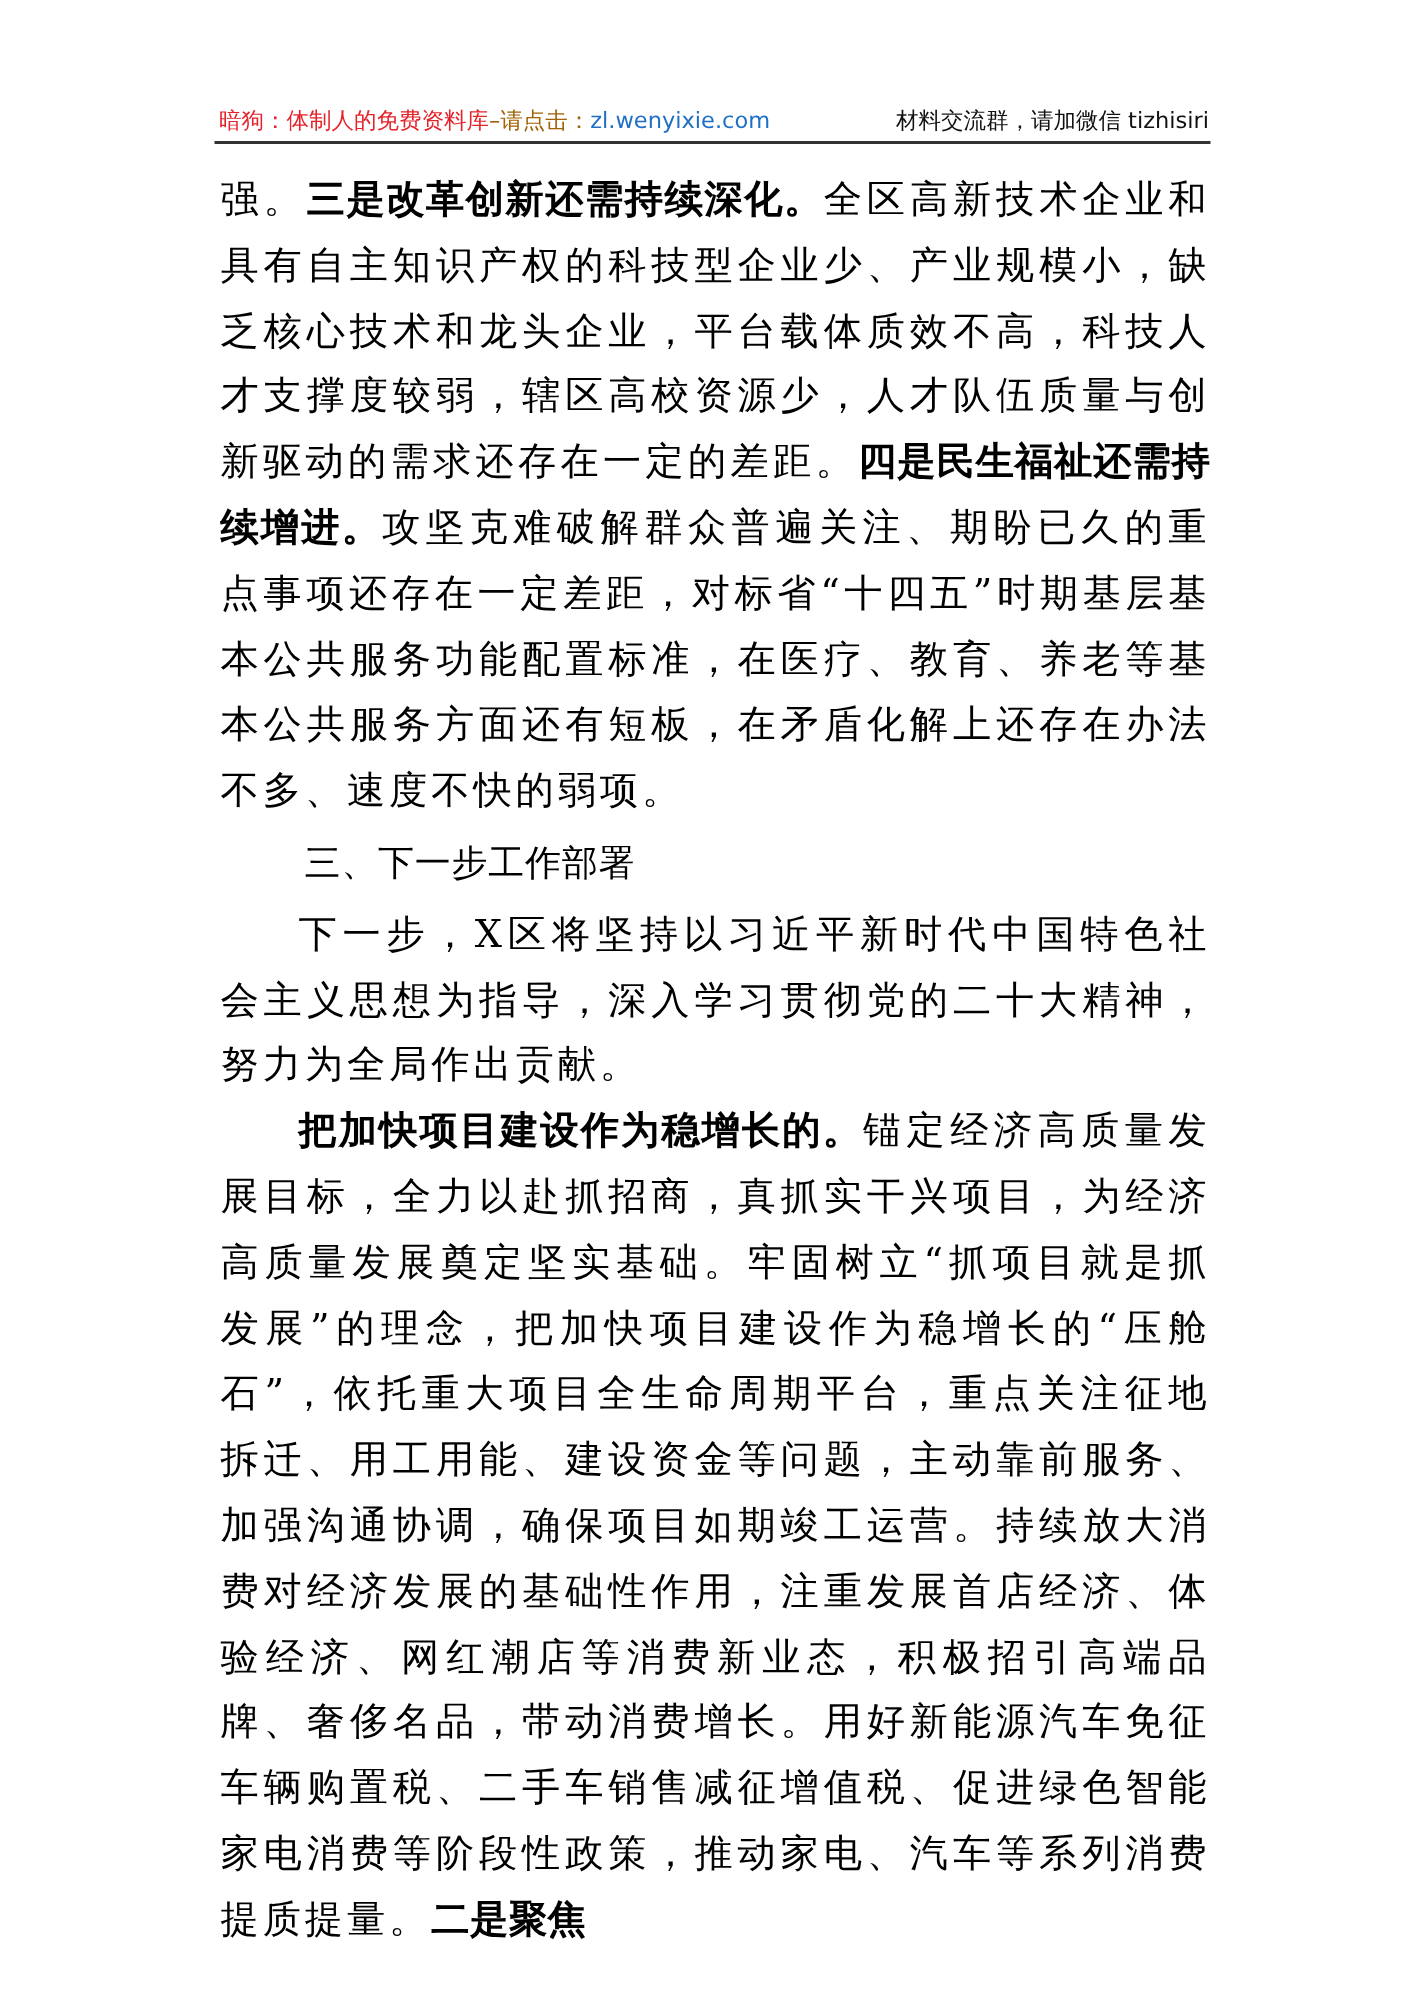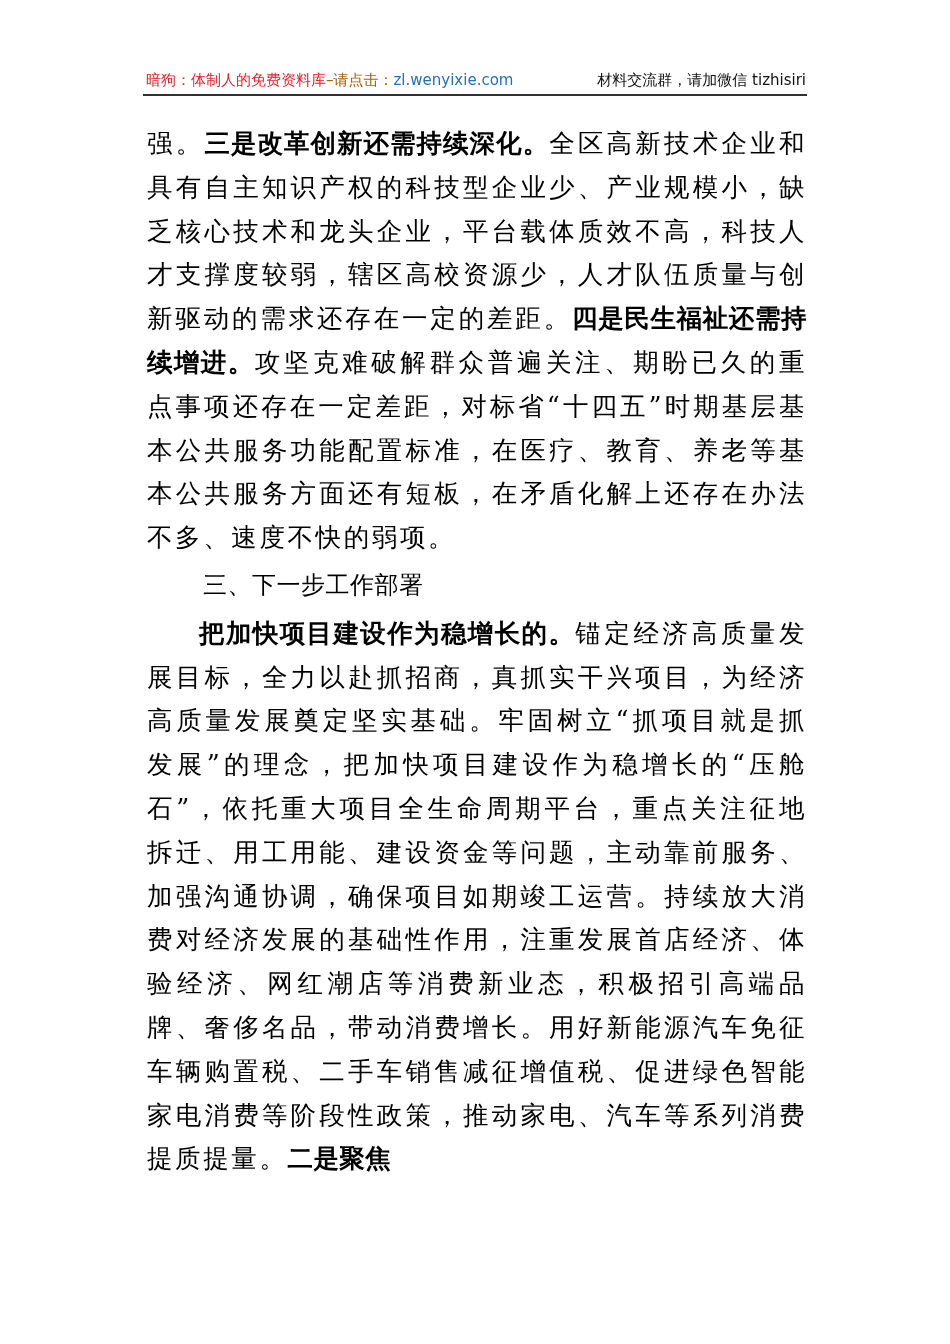--- a/index.html
+++ b/index.html
@@ -38,21 +38,21 @@
       position: absolute;
       left: 143px;
       top: 94px;
       width: 664px;
       height: 2px;
       background: #333333;
     }
     .content {
       position: absolute;
       left: 147px;
-      top: 122px;
+      top: 112px;
       width: 660px;
     }
     .para {
       margin: 0;
       font-size: 25.5px;
       line-height: 43.8px;
       text-align: justify;
       text-justify: inter-character;
       letter-spacing: 2.6px;
     }
@@ -79,15 +79,16 @@
   </div>
   <span class="contact">材料交流群，请加微信 tizhisiri</span>
 </div>
 <div class="header-rule"></div>
 
 <div class="content">
   <p class="para"><span>强。</span><b>三是改革创新还需持续深化。</b><span>全区高新技术企业和具有自主知识产权的科技型企业少、产业规模小，缺乏核心技术和龙头企业，平台载体质效不高，科技人才支撑度较弱，辖区高校资源少，人才队伍质量与创新驱动的需求还存在一定的差距。</span><b>四是民生福祉还需持续增进。</b><span>攻坚克难破解群众普遍关注、期盼已久的重点事项还存在一定差距，对标省“十四五”时期基层基本公共服务功能配置标准，在医疗、教育、养老等基本公共服务方面还有短板，在矛盾化解上还存在办法不多、速度不快的弱项。</span></p>
 
   <h2 class="heading">三、下一步工作部署</h2>
 
+  <p class="para indent">下一步，X区将坚持以习近平新时代中国特色社会主义思想为指导，深入学习贯彻党的二十大精神，努力为全局作出贡献。</p>
 
   <p class="para indent"><b>把加快项目建设作为稳增长的。</b><span>锚定经济高质量发展目标，全力以赴抓招商，真抓实干兴项目，为经济高质量发展奠定坚实基础。牢固树立“抓项目就是抓发展”的理念，把加快项目建设作为稳增长的“压舱石”，依托重大项目全生命周期平台，重点关注征地拆迁、用工用能、建设资金等问题，主动靠前服务、加强沟通协调，确保项目如期竣工运营。持续放大消费对经济发展的基础性作用，注重发展首店经济、体验经济、网红潮店等消费新业态，积极招引高端品牌、奢侈名品，带动消费增长。用好新能源汽车免征车辆购置税、二手车销售减征增值税、促进绿色智能家电消费等阶段性政策，推动家电、汽车等系列消费提质提量。</span><b>二是聚焦</b></p>
 </div>
 
 </body></html>

